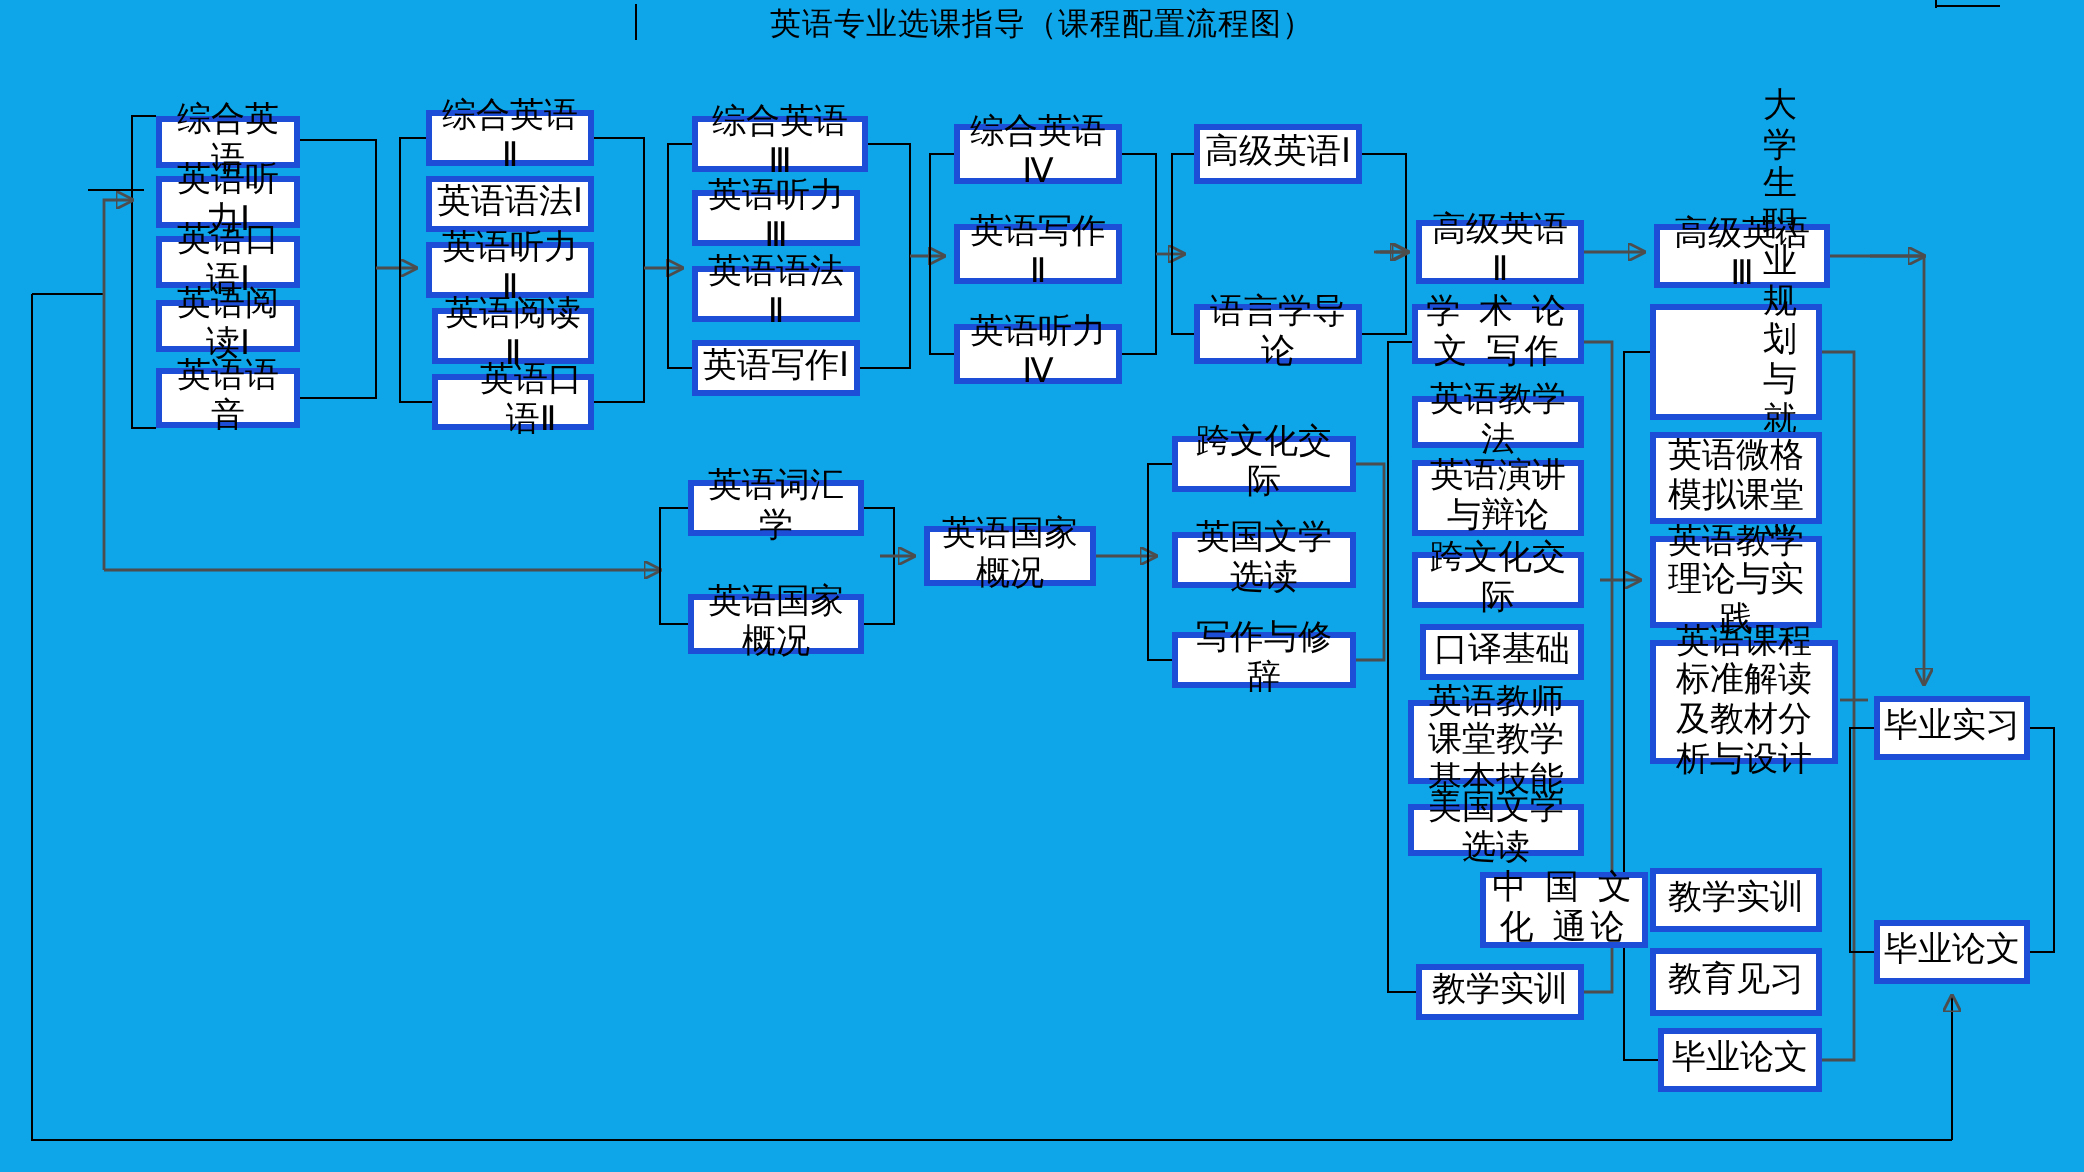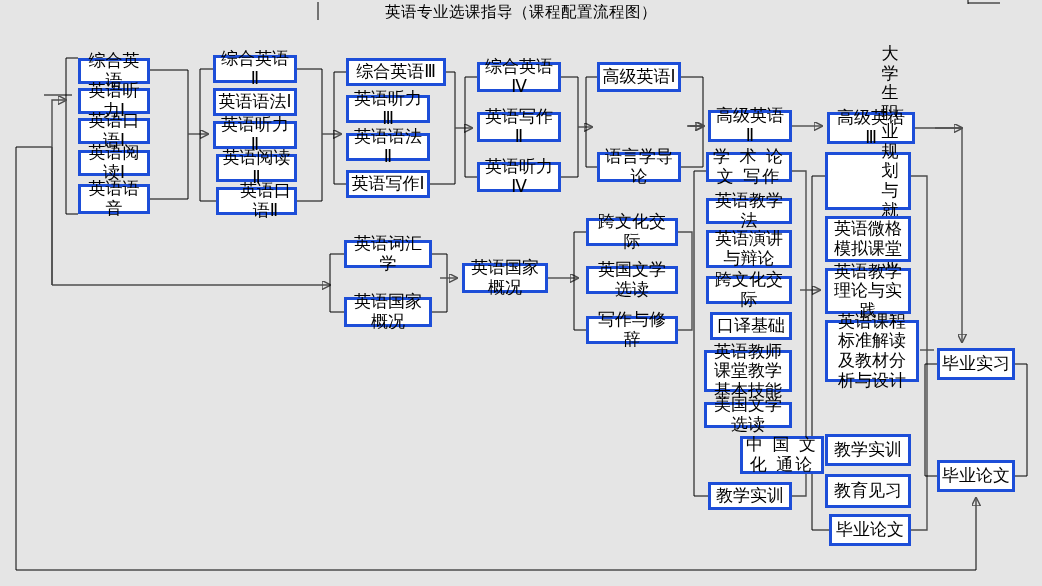--- a/index.html
+++ b/index.html
@@ -1,17 +1,17 @@
 <!DOCTYPE html>
 <html><head>
 <meta charset="utf-8">
 <style>
   html,body{margin:0;padding:0;background:#ffffff;}
   body{font-family:"DejaVu Sans","Liberation Sans",sans-serif;}
-  #canvas{position:relative;width:1042px;height:586px;background:#e5e5e5;overflow:hidden;}
+  #canvas{position:relative;width:1042px;height:586px;background:#0ea5e9;overflow:hidden;}
   #title{
     position:absolute;left:0;top:0;width:1042px;height:26px;
     text-align:center;font-size:15.5px;color:#000;letter-spacing:.5px;
     line-height:24px;white-space:nowrap;
   }
   .box{
     position:absolute;box-sizing:border-box;border:3px solid #1d4ed8;background:#fff;
     display:flex;align-items:center;justify-content:center;text-align:center;
     font-size:17px;color:#000;line-height:1.15;padding:0 2px;z-index:3;
   }
@@ -103,21 +103,21 @@
       <div class="box" style="left: 78px; top: 58px; width: 72px; height: 26px;">综合英语</div>
       <div class="box" style="left: 78px; top: 88px; width: 72px; height: 26px;">英语听力Ⅰ</div>
       <div class="box" style="left: 78px; top: 118px; width: 72px; height: 26px;">英语口语Ⅰ</div>
       <div class="box" style="left: 78px; top: 150px; width: 72px; height: 26px;">英语阅读Ⅰ</div>
       <div class="box" style="left: 78px; top: 184px; width: 72px; height: 30px;">英语语音</div>
       <div class="box" style="left: 213px; top: 55px; width: 84px; height: 28px;">综合英语Ⅱ</div>
       <div class="box" style="left: 213px; top: 88px; width: 84px; height: 28px;">英语语法Ⅰ</div>
       <div class="box" style="left: 213px; top: 121px; width: 84px; height: 28px;">英语听力Ⅱ</div>
       <div class="box" style="left: 216px; top: 154px; width: 81px; height: 28px;">英语阅读Ⅱ</div>
       <div class="box" style="left: 216px; top: 187px; width: 81px; height: 28px; padding-left: 20px;">英语口语Ⅱ</div>
-      <div class="box" style="left: 346px; top: 58px; width: 100px; height: 28px;">综合英语Ⅲ</div>
+      <div class="box" style="left: 346px; top: 58px; width: 88px; height: 28px;">综合英语Ⅲ</div>
       <div class="box" style="left: 346px; top: 95px; width: 84px; height: 28px;">英语听力Ⅲ</div>
       <div class="box" style="left: 346px; top: 133px; width: 84px; height: 28px;">英语语法Ⅱ</div>
       <div class="box" style="left: 346px; top: 170px; width: 84px; height: 28px;">英语写作Ⅰ</div>
       <div class="box" style="left: 477px; top: 62px; width: 84px; height: 30px;">综合英语Ⅳ</div>
       <div class="box" style="left: 477px; top: 112px; width: 84px; height: 30px;">英语写作Ⅱ</div>
       <div class="box" style="left: 477px; top: 162px; width: 84px; height: 30px;">英语听力Ⅳ</div>
       <div class="box" style="left: 597px; top: 62px; width: 84px; height: 30px;">高级英语Ⅰ</div>
       <div class="box" style="left: 597px; top: 152px; width: 84px; height: 30px;">语言学导论</div>
       <div class="box" style="left: 344px; top: 240px; width: 88px; height: 28px;">英语词汇学</div>
       <div class="box" style="left: 344px; top: 297px; width: 88px; height: 30px;">英语国家概况</div>

